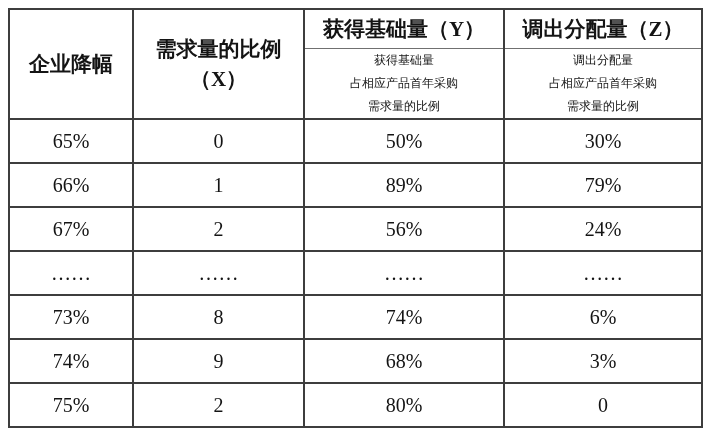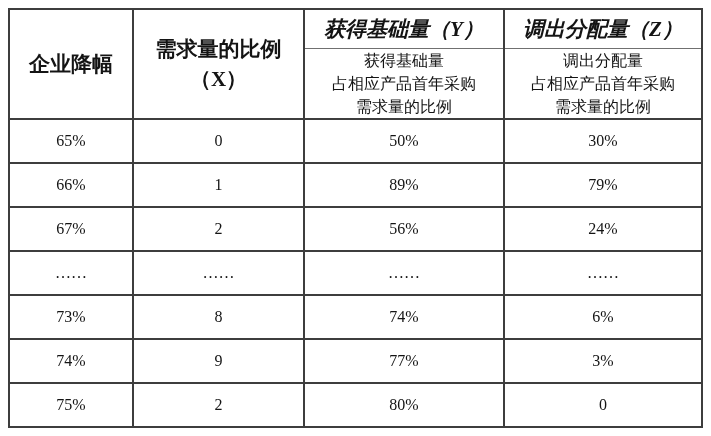--- a/index.html
+++ b/index.html
@@ -39,32 +39,31 @@
   }
   .pre { white-space: pre-line; }
   th.main {
     font-weight: bold;
     font-size: 21px;
     line-height: 30px;
   }
   tr.hr1 th.titlecell {
     height: 38px;
     border-bottom: 1px solid #707070;
-    font-style: italic;
   }
   tr.hr2 th.sub {
     height: 69px;
     font-weight: normal;
-    font-size: 16px;
+    font-size: 12px;
     line-height: 23px;
     border-top: 1px solid #707070;
   }
   tbody td {
     height: 42px;
-    font-size: 16px;
+    font-size: 20px;
   }
 </style>
 </head>
 <body>
 
 <div class="page">
   <table class="tbl">
     <colgroup>
       <col class="c1">
         <col class="c2">
@@ -115,21 +114,21 @@
       </tr>
       <tr>
         <td>73%</td>
         <td>8</td>
         <td>74%</td>
         <td>6%</td>
       </tr>
       <tr>
         <td>74%</td>
         <td>9</td>
-        <td>77%</td>
+        <td>68%</td>
         <td>3%</td>
       </tr>
       <tr>
         <td>75%</td>
         <td>2</td>
         <td>80%</td>
         <td>0</td>
       </tr>
     </tbody>
   </table>

